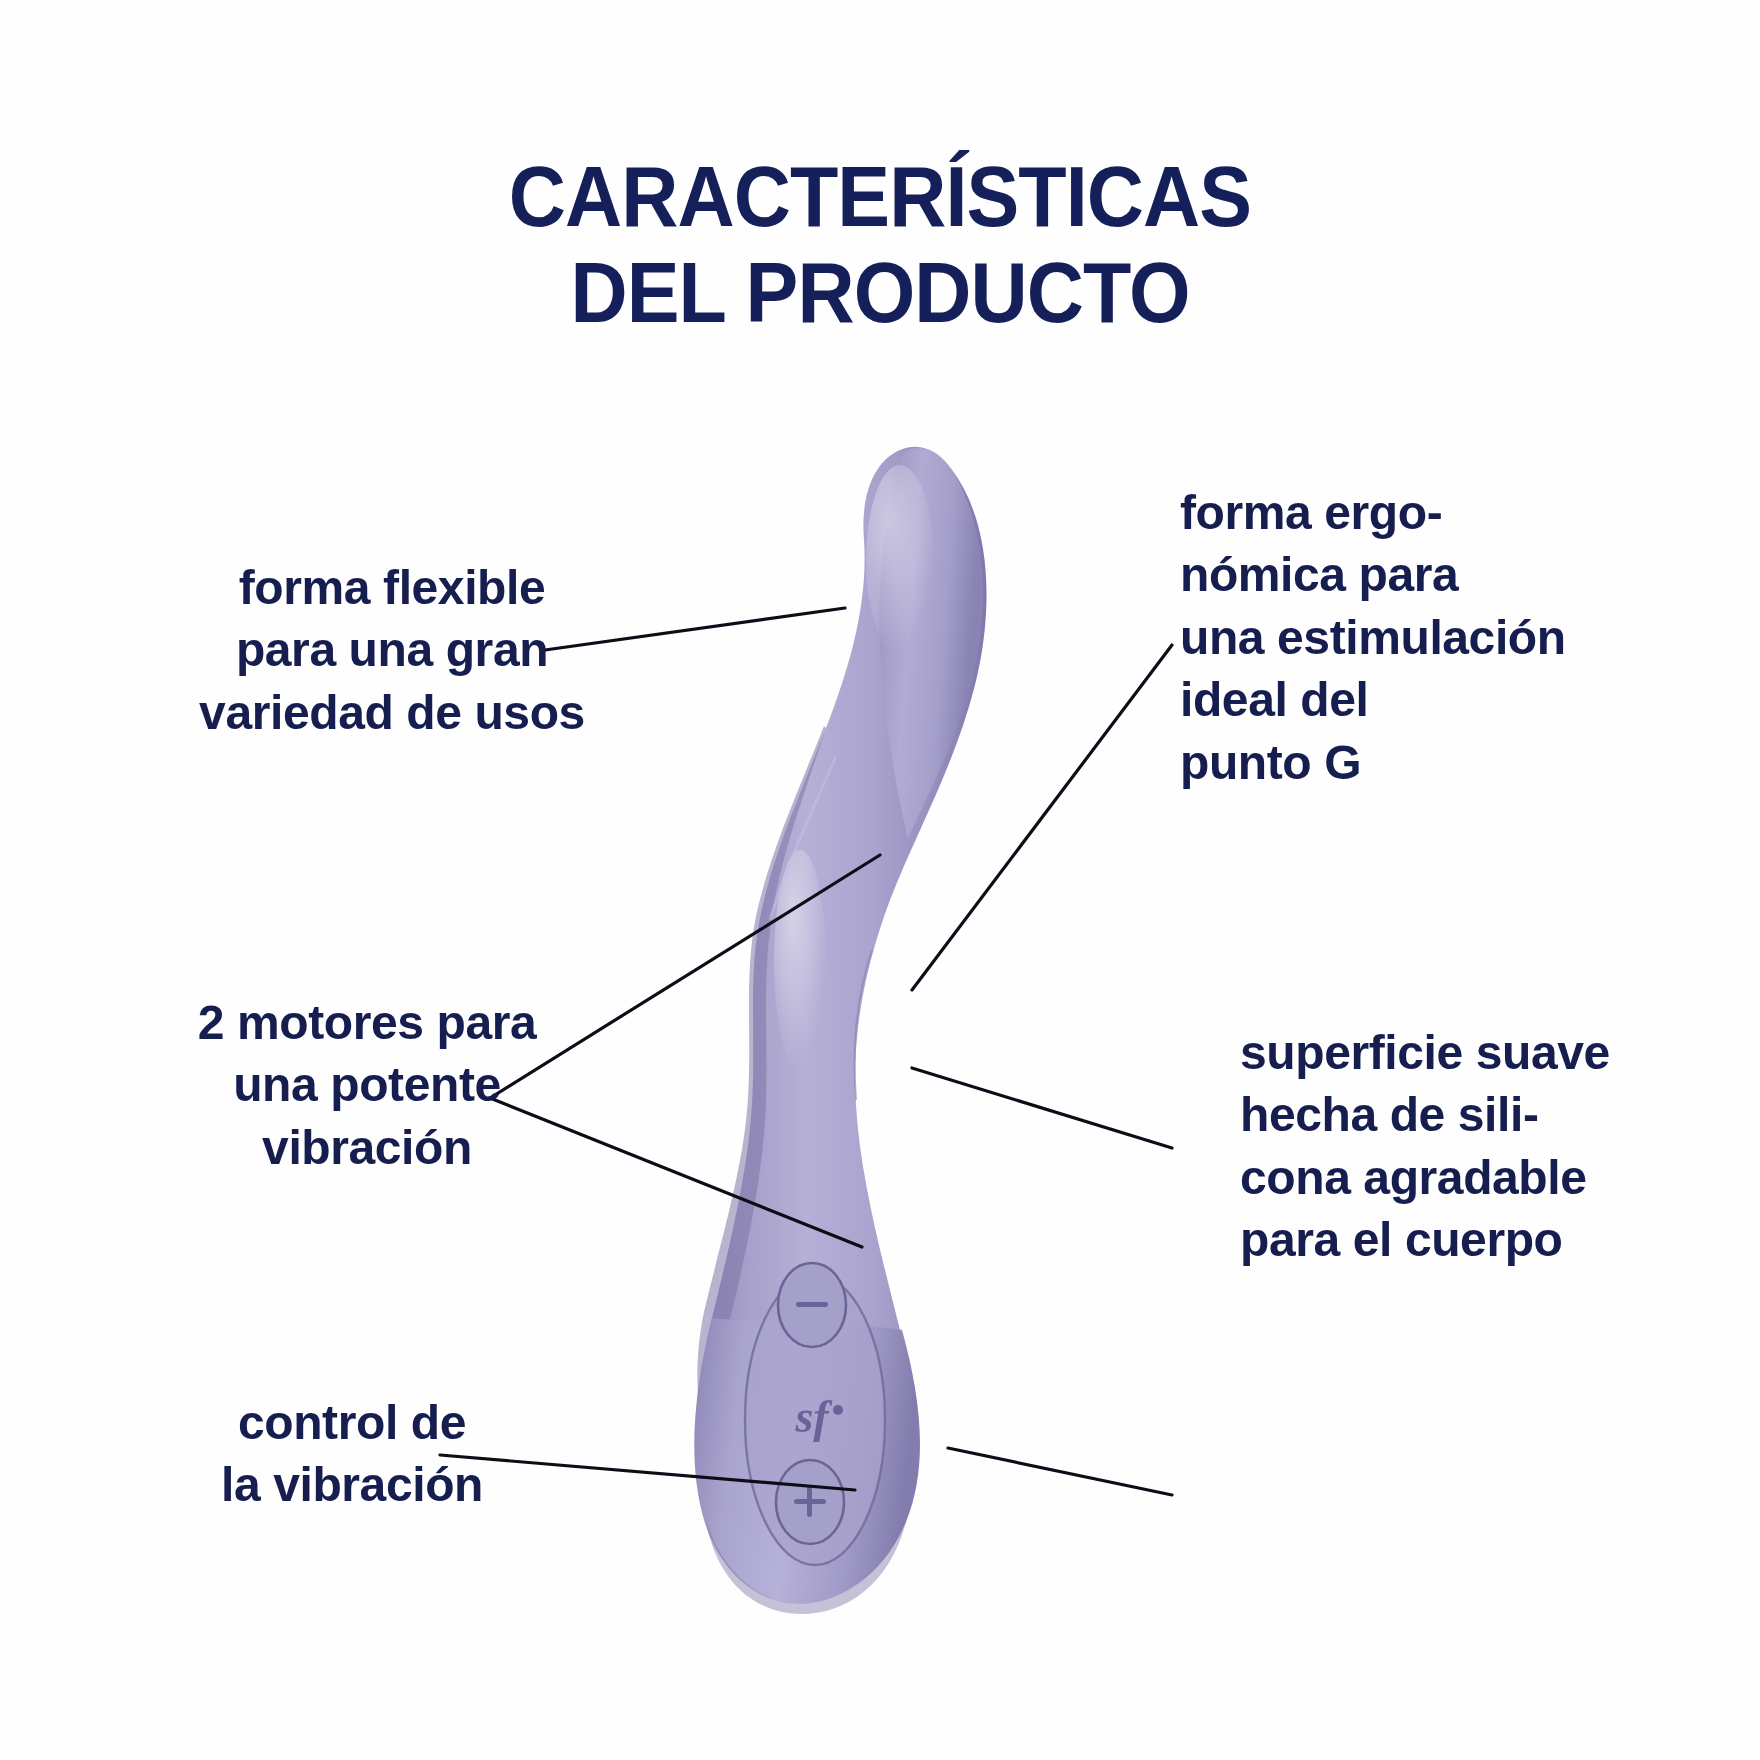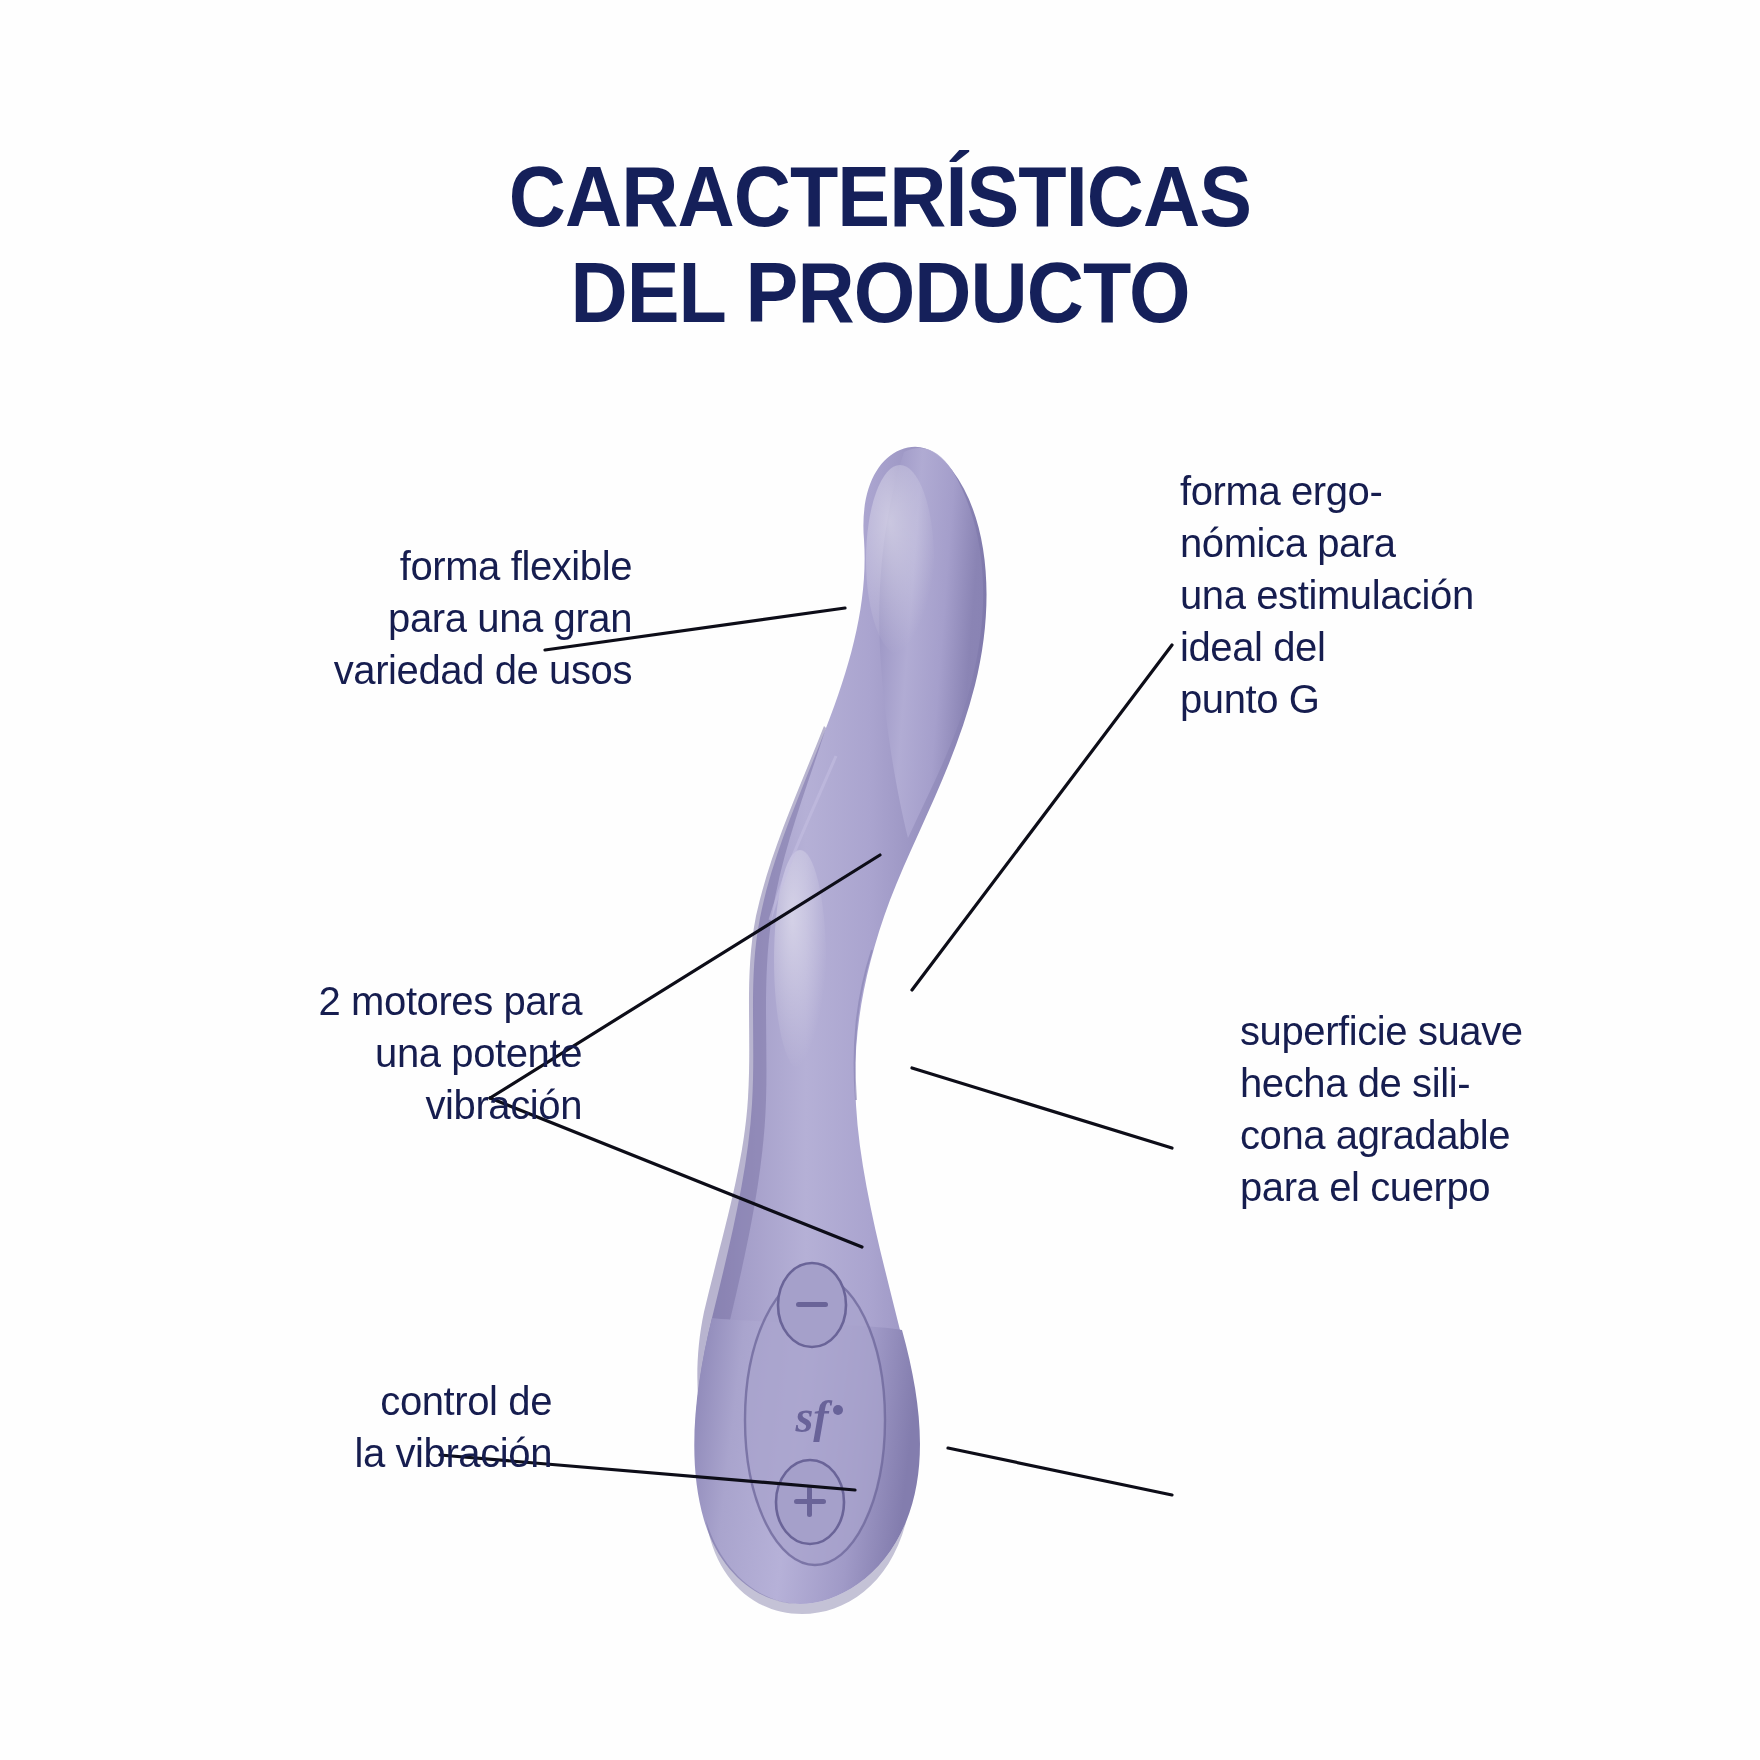--- a/index.html
+++ b/index.html
@@ -39,28 +39,29 @@
     transform: scaleX(0.92);
     transform-origin: center top;
   }
   .title-line { display: block; white-space: nowrap; }
 
   
   .label {
     position: absolute;
     color: #161d4f;
     font-family: "Liberation Sans", sans-serif;
-    font-weight: 400;
-    font-size: 40px;
+    font-weight: 700;
+    font-size: 48px;
     line-height: 1.3;
     letter-spacing: -0.4px;
     white-space: pre-line;
+    margin-top: 17px;
   }
   .label.right { text-align: left; }
-  .label.left  { text-align: right; }
+  .label.left  { text-align: center; }
 
   #label-flexible      { left: 152px; top: 540px;  width: 480px; }
   #label-motores       { left: 152px; top: 975px;  width: 430px; }
   #label-control       { left: 152px; top: 1375px; width: 400px; }
   #label-ergonomica    { left: 1180px; top: 465px;  width: 470px; }
   #label-superficie    { left: 1240px; top: 1005px; width: 470px; }
   #label-conector      { left: 1180px; top: 1450px; width: 470px; }
 
   
   .overlay {

